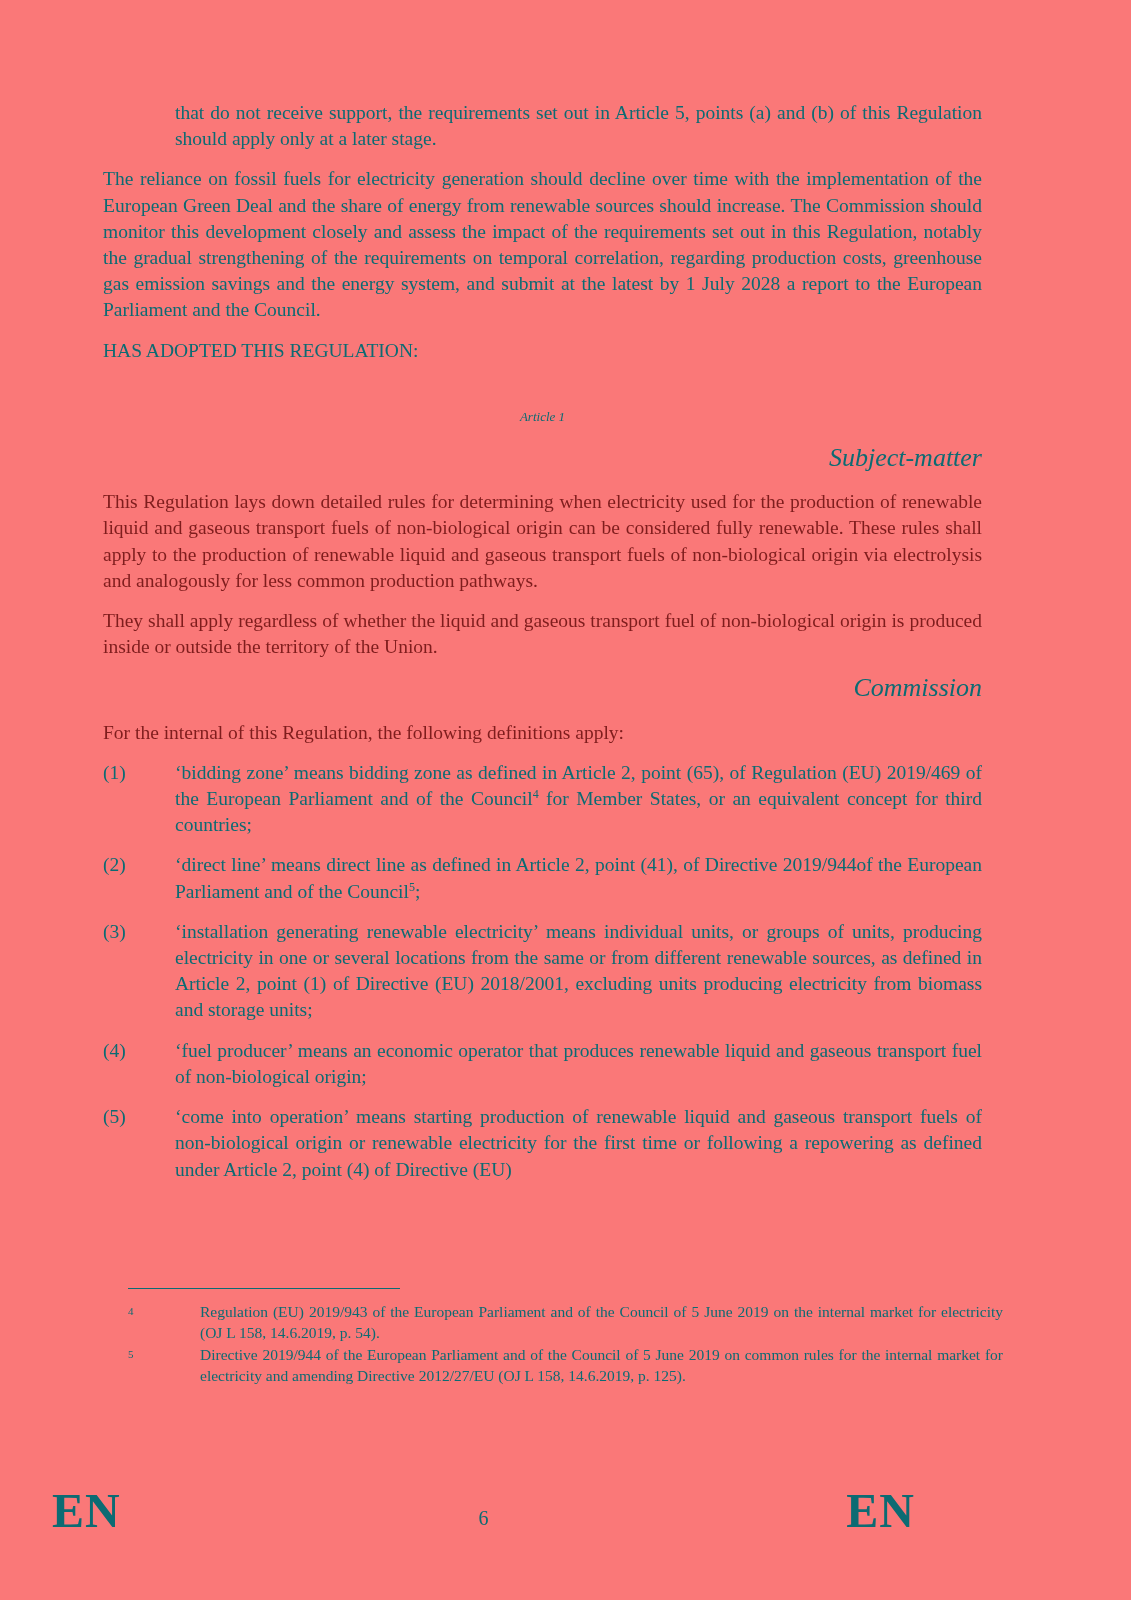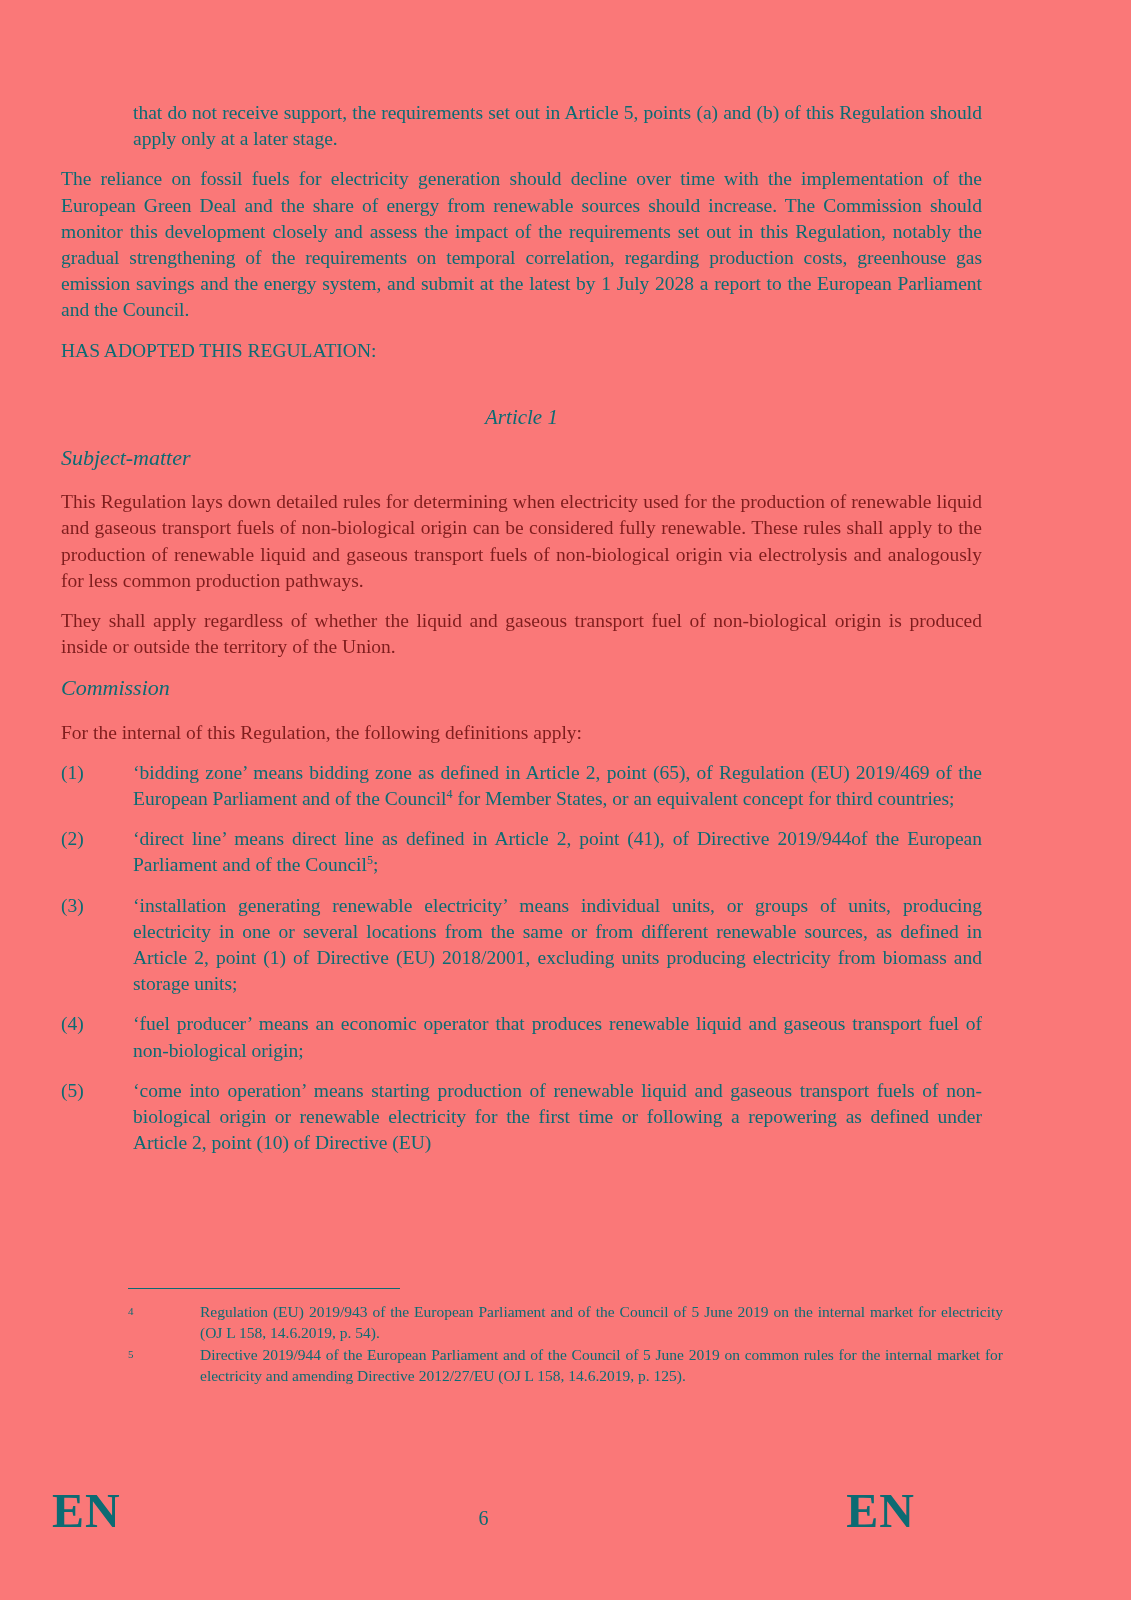--- a/index.html
+++ b/index.html
@@ -15,21 +15,21 @@
     position: relative;
     overflow: hidden;
   }
   .page {
     position: absolute;
     left: 0;
     top: 0;
     width: 1110px;
     height: 1600px;
     box-sizing: border-box;
-    padding: 100px 128px 0 61px;
+    padding: 100px 128px 0 103px;
   }
   .body-text {
     font-size: 19.5px;
     line-height: 26.2px;
     text-align: justify;
     color: #7f1d1d;
   }
   .numbered {
     display: flex;
     margin-bottom: 2px;
@@ -57,29 +57,29 @@
   }
   .heading-left {
     font-size: 19.5px;
     line-height: 26.2px;
     margin-top: 8px;
     margin-bottom: 10px;
   }
   .article-title {
     text-align: center;
     font-style: italic;
-    font-size: 21px;
+    font-size: 13px;
     line-height: 26.2px;
     margin-top: 40px;
     margin-bottom: 0;
   }
   .article-sub {
-    text-align: left;
+    text-align: right;
     font-style: italic;
-    font-size: 22px;
+    font-size: 26px;
     line-height: 26.2px;
     margin-top: 15px;
     margin-bottom: 18px;
   }
   sup {
     font-size: 12px;
     line-height: 0;
     vertical-align: super;
   }
   .footnotes {
@@ -185,21 +185,21 @@
     <div class="txt">‘installation generating renewable electricity’ means individual units, or groups of units, producing electricity in one or several locations from the same or from different renewable sources, as defined in Article 2, point (1) of Directive (EU) 2018/2001, excluding units producing electricity from biomass and storage units;</div>
   </div>
 
   <div class="numbered para">
     <div class="num">(4)</div>
     <div class="txt">‘fuel producer’ means an economic operator that produces renewable liquid and gaseous transport fuel of non-biological origin;</div>
   </div>
 
   <div class="numbered para">
     <div class="num">(5)</div>
-    <div class="txt">‘come into operation’ means starting production of renewable liquid and gaseous transport fuels of non-biological origin or renewable electricity for the first time or following a repowering as defined under Article 2, point (10) of Directive (EU)</div>
+    <div class="txt">‘come into operation’ means starting production of renewable liquid and gaseous transport fuels of non-biological origin or renewable electricity for the first time or following a repowering as defined under Article 2, point (4) of Directive (EU)</div>
   </div>
 
 </div>
 
 <div class="footnotes">
   <div class="fn-rule"></div>
   <div class="fn-row">
     <div class="fn-mark">4</div>
     <div class="fn-text">Regulation (EU) 2019/943 of the European Parliament and of the Council of 5 June 2019 on the internal market for electricity (OJ L 158, 14.6.2019, p. 54).</div>
   </div>

